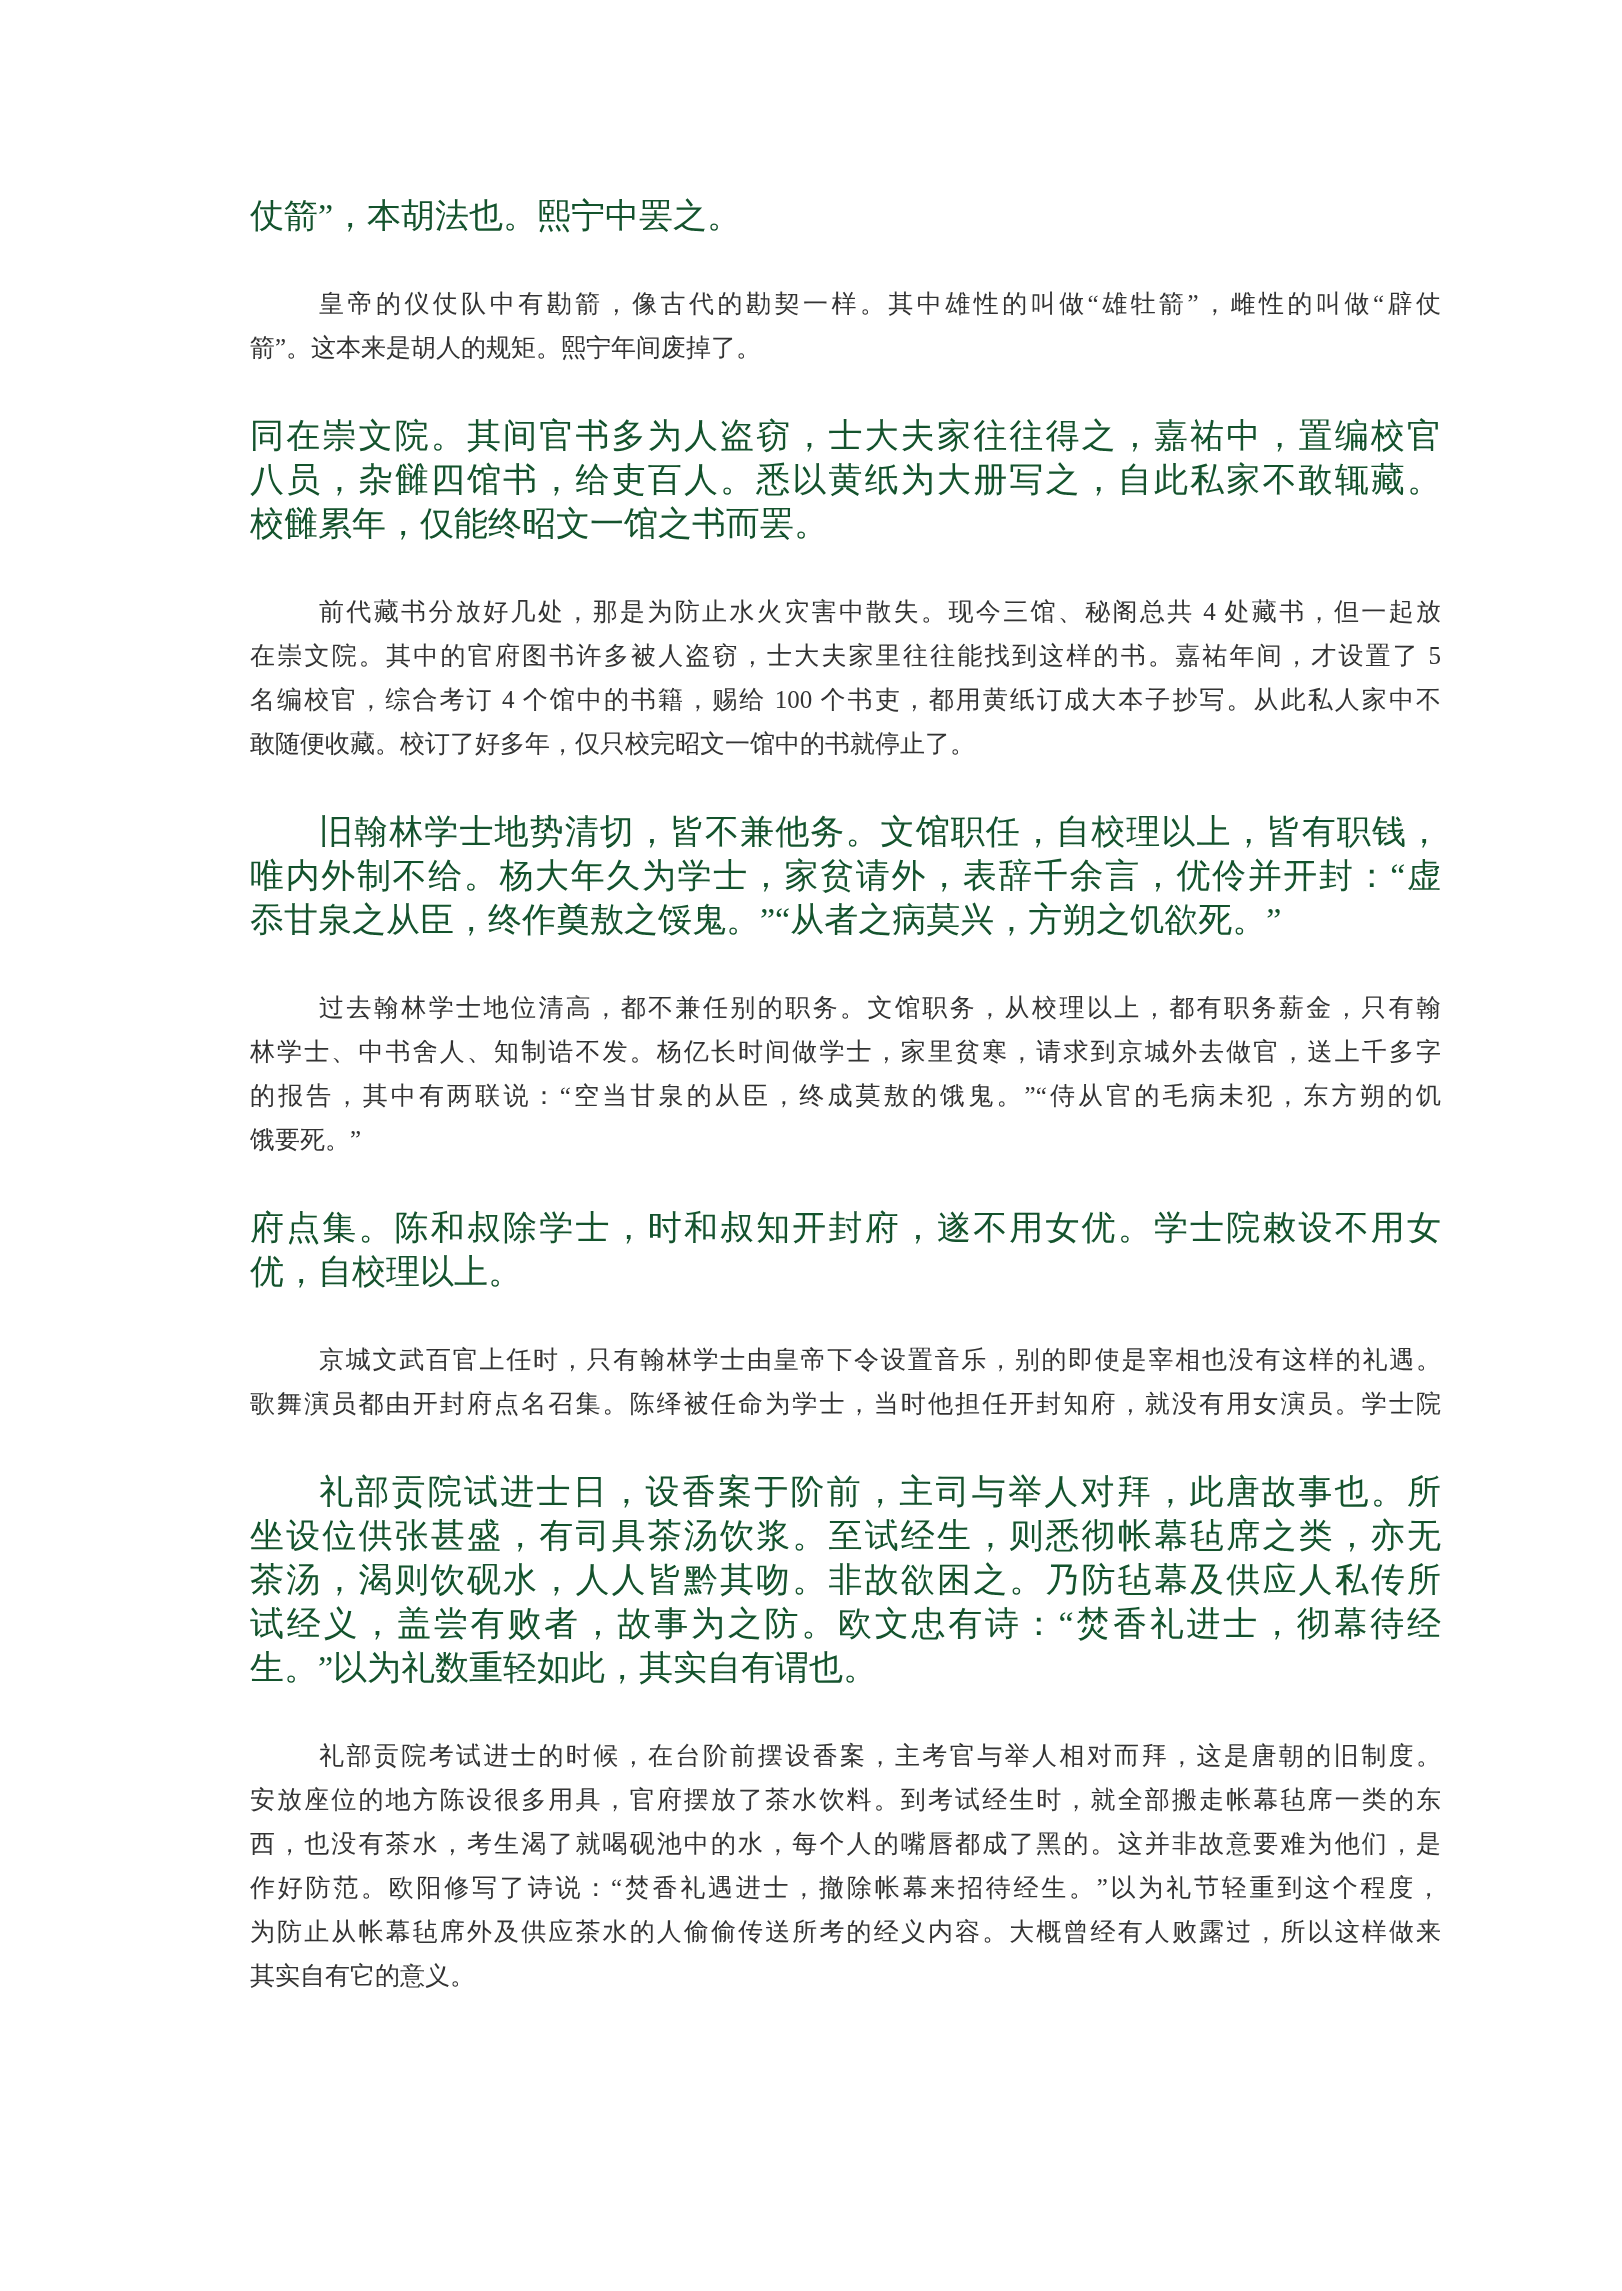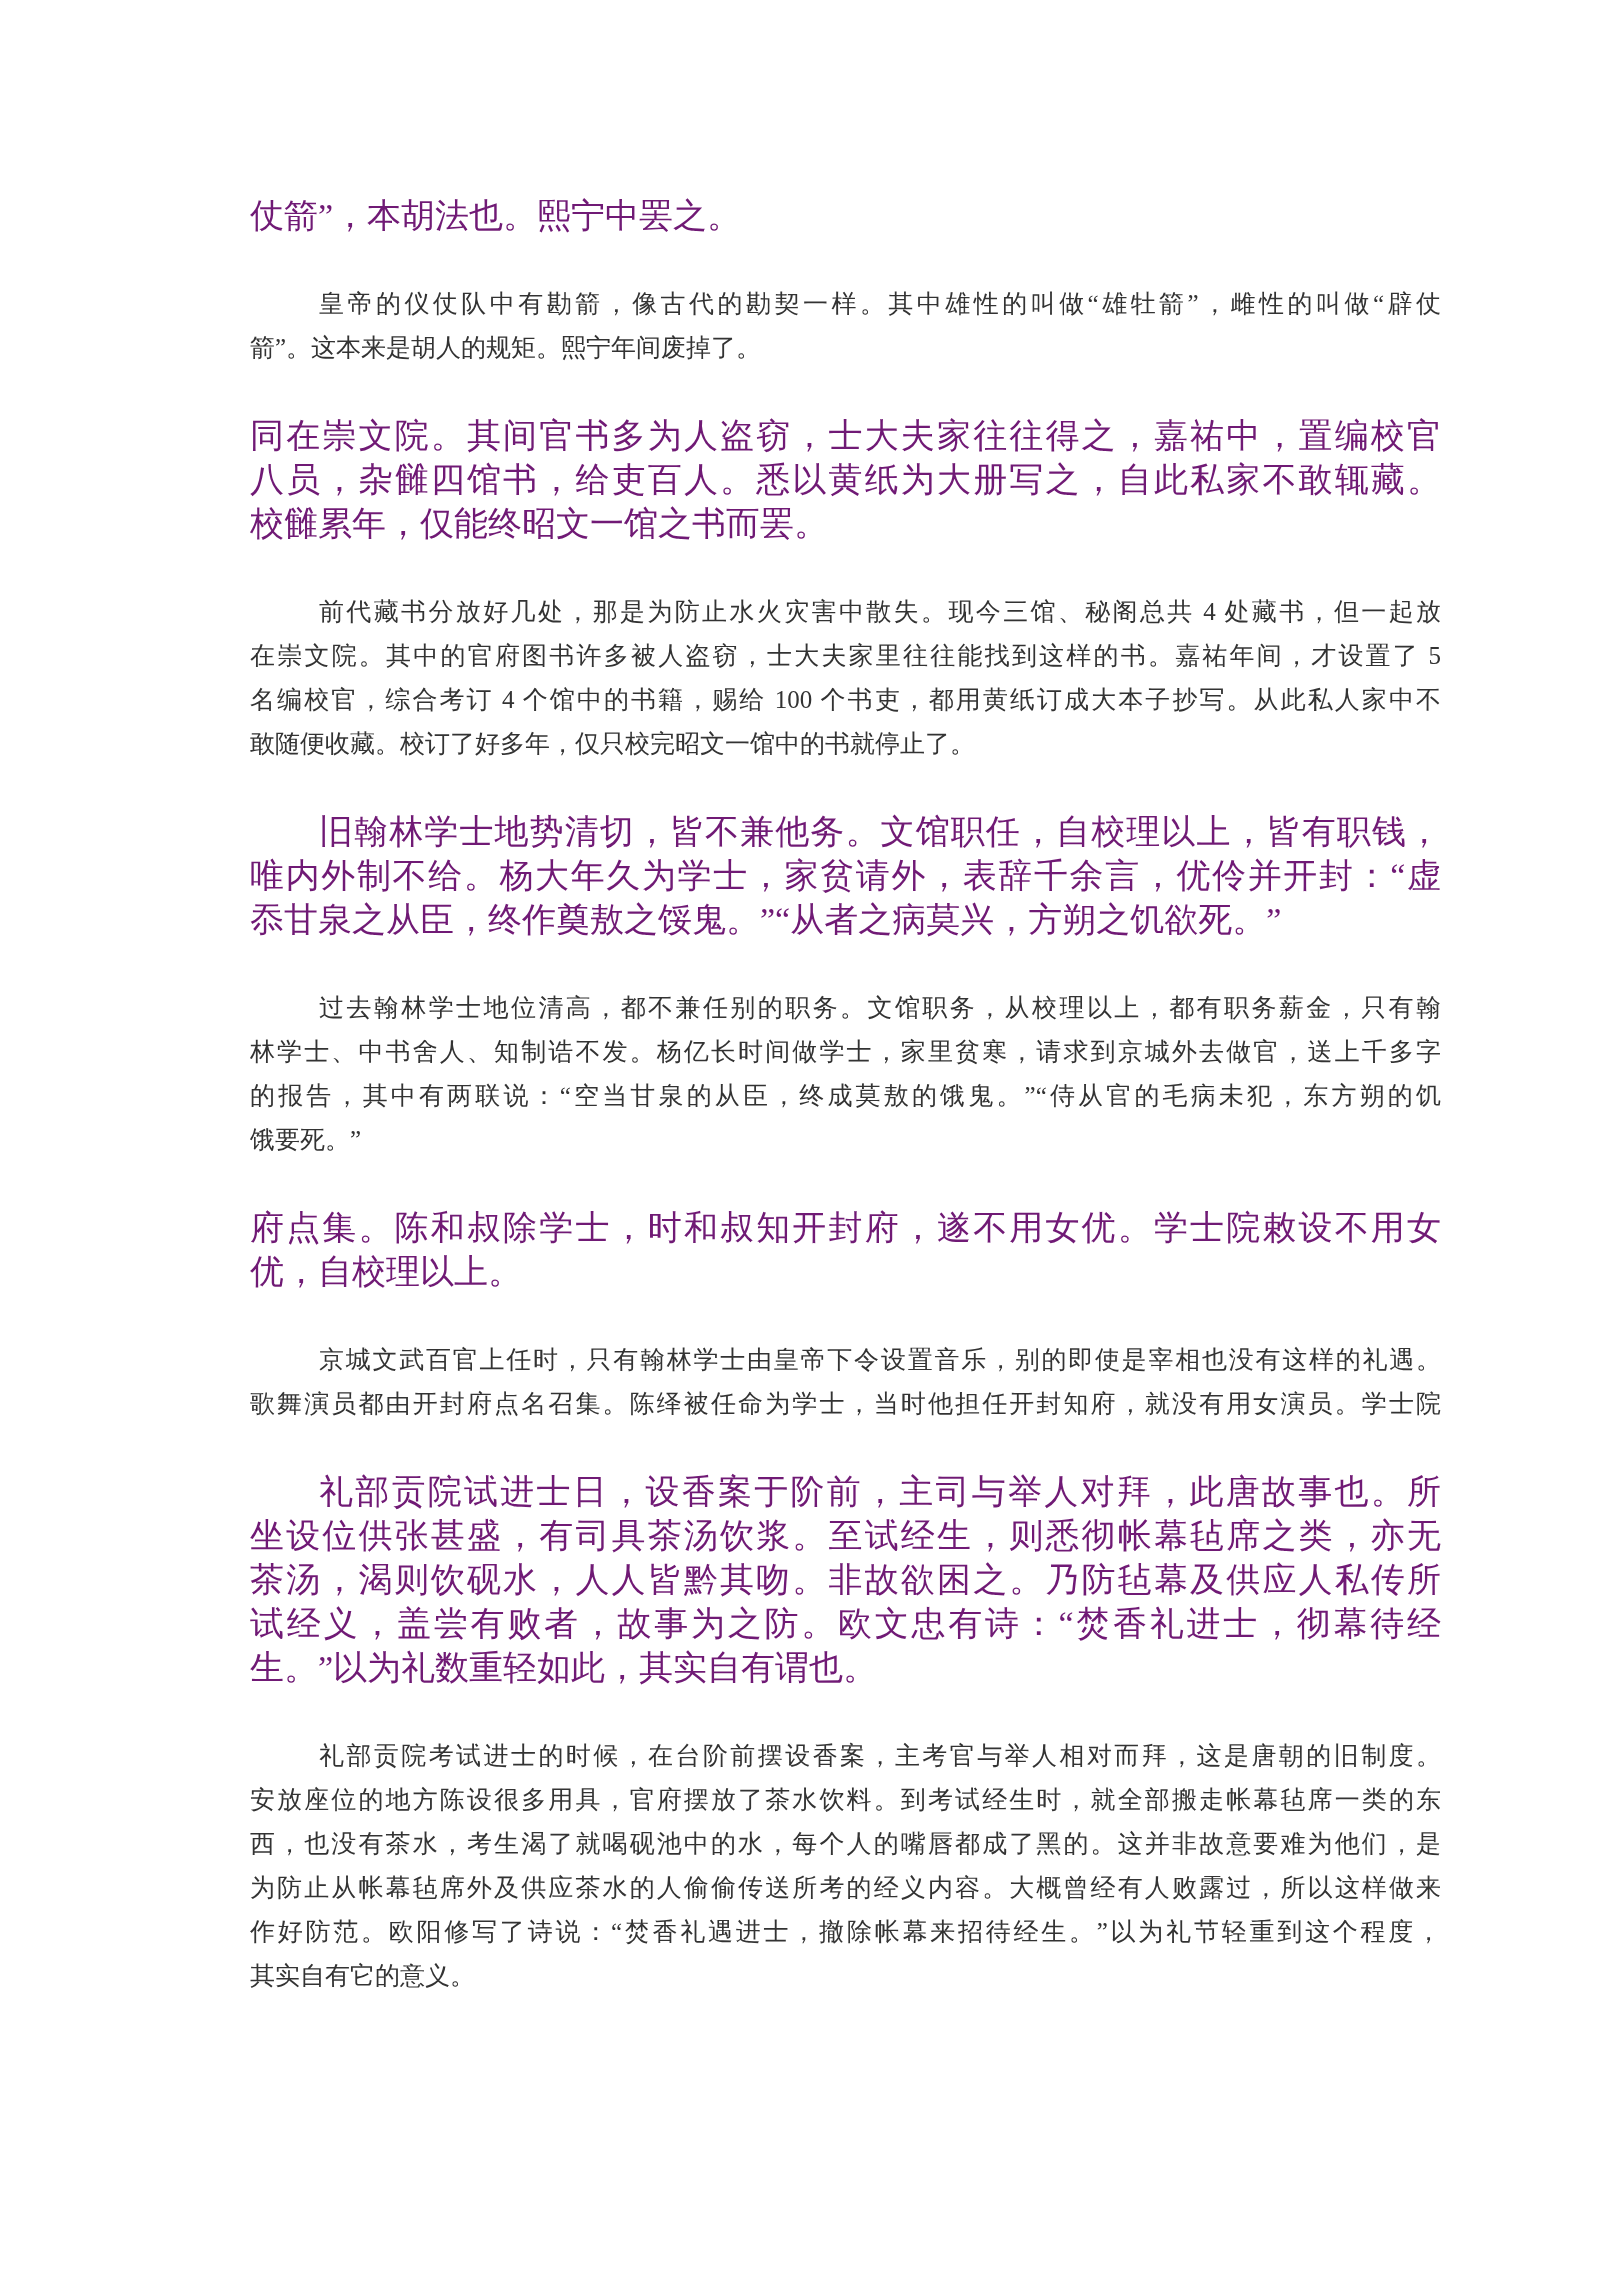--- a/index.html
+++ b/index.html
@@ -27,21 +27,21 @@
   .line {
     white-space: nowrap;
     overflow: hidden;
     text-align: justify;
     text-align-last: justify;
   }
   .para.classical .line {
     font-size: 34px;
     line-height: 44px;
     letter-spacing: 0;
-    color: #701a75;
+    color: #14532d;
     font-family: "Liberation Serif", "DejaVu Serif", serif;
   }
   .para.translation .line {
     font-size: 25px;
     line-height: 44px;
     color: #333333;
     font-family: "Liberation Serif", "DejaVu Serif", serif;
   }
   .line.first { padding-left: 69px; }
   .line.last  { text-align-last: left; }
@@ -91,18 +91,18 @@
       <div class="line first">礼部贡院试进士日，设香案于阶前，主司与举人对拜，此唐故事也。所</div>
       <div class="line">坐设位供张甚盛，有司具茶汤饮浆。至试经生，则悉彻帐幕毡席之类，亦无</div>
       <div class="line">茶汤，渴则饮砚水，人人皆黔其吻。非故欲困之。乃防毡幕及供应人私传所</div>
       <div class="line">试经义，盖尝有败者，故事为之防。欧文忠有诗：“焚香礼进士，彻幕待经</div>
       <div class="line last">生。”以为礼数重轻如此，其实自有谓也。</div>
     </div>
     <div class="para translation">
       <div class="line first">礼部贡院考试进士的时候，在台阶前摆设香案，主考官与举人相对而拜，这是唐朝的旧制度。</div>
       <div class="line">安放座位的地方陈设很多用具，官府摆放了茶水饮料。到考试经生时，就全部搬走帐幕毡席一类的东</div>
       <div class="line">西，也没有茶水，考生渴了就喝砚池中的水，每个人的嘴唇都成了黑的。这并非故意要难为他们，是</div>
+      <div class="line">作好防范。欧阳修写了诗说：“焚香礼遇进士，撤除帐幕来招待经生。”以为礼节轻重到这个程度，</div>
       <div class="line">为防止从帐幕毡席外及供应茶水的人偷偷传送所考的经义内容。大概曾经有人败露过，所以这样做来</div>
-      <div class="line">作好防范。欧阳修写了诗说：“焚香礼遇进士，撤除帐幕来招待经生。”以为礼节轻重到这个程度，</div>
       <div class="line last">其实自有它的意义。</div>
     </div>
   </main>
 
 
 </body></html>

